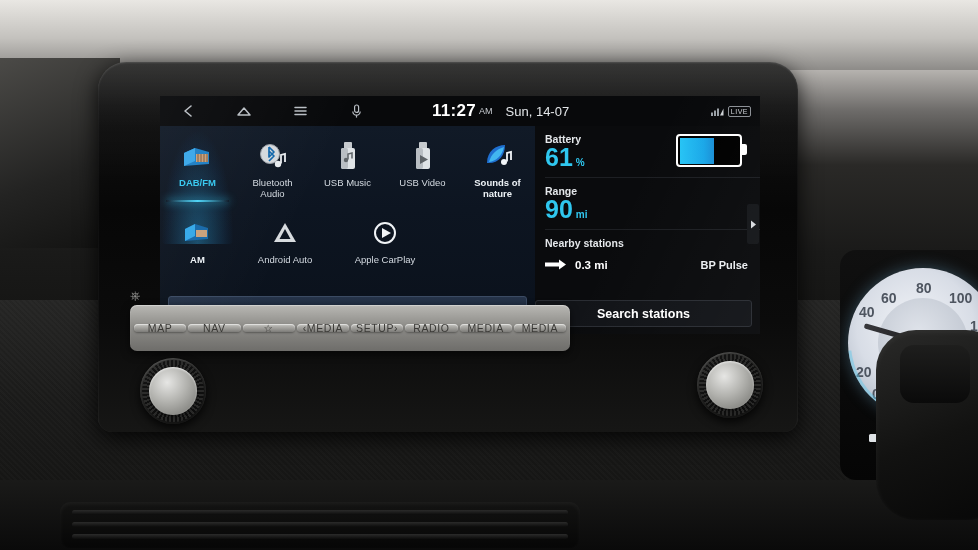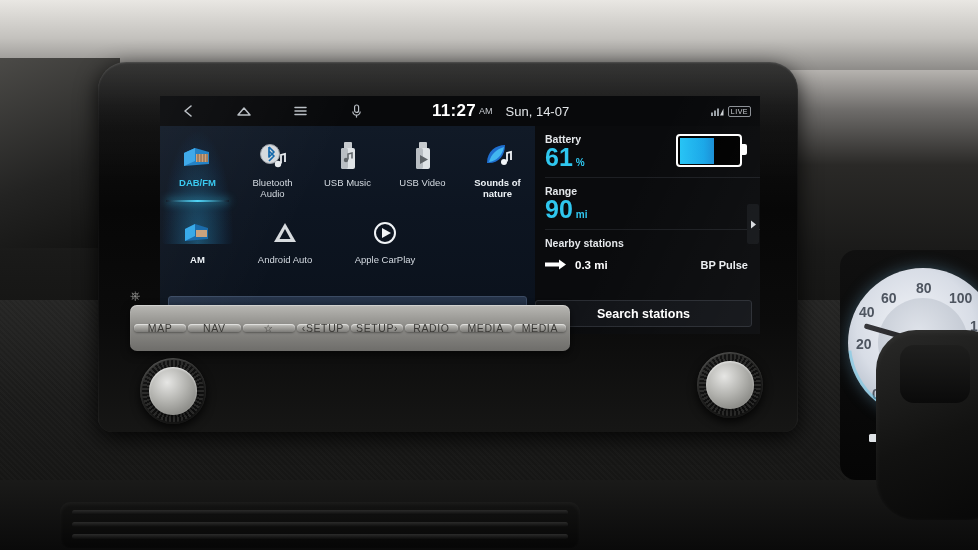--- a/index.html
+++ b/index.html
@@ -379,21 +379,21 @@
       <div id="screenSheen"></div>
     </div>
 
     <span class="powerIcon" style="left:32px;top:226px;">⎈</span>
   </div>
 
   <div id="keystrip">
     <div class="hk">MAP</div>
     <div class="hk">NAV</div>
     <div class="hk">☆</div>
-    <div class="hk">‹SETUP</div>
+    <div class="hk">‹MEDIA</div>
     <div class="hk">SETUP›</div>
     <div class="hk">RADIO</div>
     <div class="hk">MEDIA</div>
     <div class="hk">MEDIA</div>
   </div>
 
   <div class="knob" style="left:140px;top:358px;width:66px;height:66px">
     <div class="knobRidges"></div>
     <div class="knobFace"></div>
   </div>
@@ -402,21 +402,21 @@
     <div class="knobFace"></div>
   </div>
 
   <div id="cluster">
     <div class="gauge">
       <div class="gaugeInner"></div>
       <div class="gaugeHub"></div>
       <div class="needle"></div>
       <div class="gaugeUnit">MPH</div>
       <div class="tickNum" style="left:24px;top:118px">0</div>
-      <div class="tickNum" style="left:8px;top:68px">20</div>
+      <div class="tickNum" style="left:8px;top:96px">20</div>
       <div class="tickNum" style="left:11px;top:36px">40</div>
       <div class="tickNum" style="left:33px;top:22px">60</div>
       <div class="tickNum" style="left:68px;top:12px">80</div>
       <div class="tickNum" style="left:101px;top:22px">100</div>
       <div class="tickNum" style="left:122px;top:50px">120</div>
       <div class="tickNum" style="left:127px;top:86px">140</div>
       <div class="tickNum" style="left:117px;top:118px">160</div>
     </div>
     <div class="arcGlow"></div>
     <div class="rangeChip">

